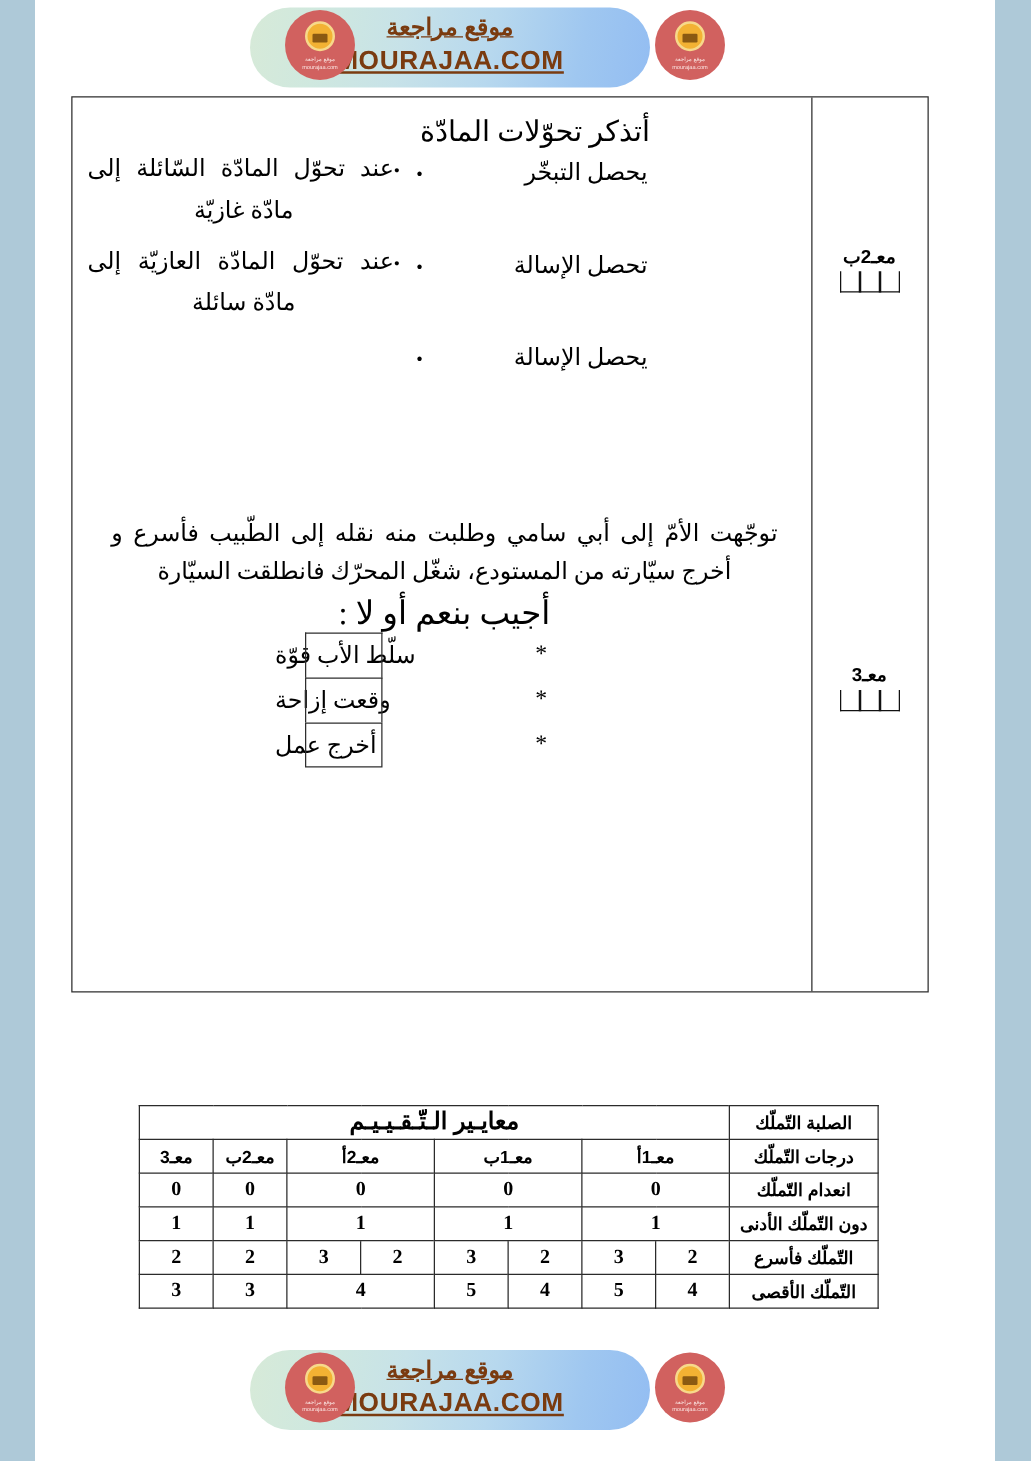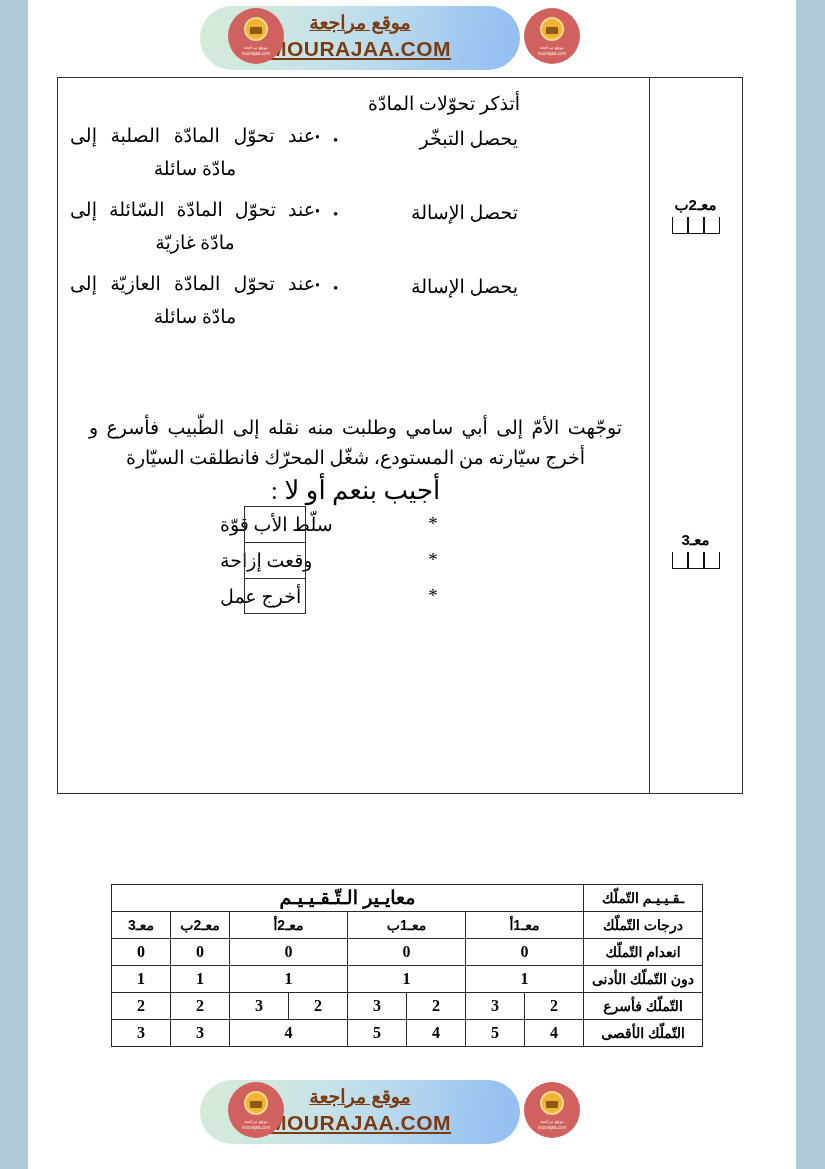--- a/index.html
+++ b/index.html
@@ -181,21 +181,21 @@
     left: 0;
     top: 0;
     width: 592px;
     height: 335px;
     direction: rtl;
   }
   .sec1-title {
     position: absolute;
     right: 130px;
     top: 14px;
-    font-size: 19px;
+    font-size: 23px;
     color: #000;
   }
   .col-right {
     position: absolute;
     right: 132px;
     top: 48px;
     width: 185px;
   }
   .col-left {
     position: absolute;
@@ -374,23 +374,20 @@
             <span class="bullet">•</span>
           </div>
           <div class="r-item">
             <span>يحصل الإسالة</span>
             <span class="bullet">•</span>
           </div>
         </div>
 
         <div class="col-left">
           <div class="l-item">
-            <span class="bullet">•</span><span>عند تحوّل المادّة الصلبة إلى مادّة سائلة</span>
-          </div>
-          <div class="l-item">
             <span class="bullet">•</span><span>عند تحوّل المادّة السّائلة إلى مادّة غازيّة</span>
           </div>
           <div class="l-item">
             <span class="bullet">•</span><span>عند تحوّل المادّة العازيّة إلى مادّة سائلة</span>
           </div>
         </div>
       </div>
 
       <div class="sec2">
         <div class="sec2-para">توجّهت الأمّ إلى أبي سامي وطلبت منه نقله إلى الطّبيب فأسرع و أخرج سيّارته من المستودع، شغّل المحرّك فانطلقت السيّارة</div>
@@ -437,21 +434,21 @@
           <span></span>
         </div>
       </div>
     </div>
 
   </div>
 
   <table class="grade-table">
     <tbody>
       <tr>
-        <td class="hdr-label" style="width:118px">ـقـيـيـم التّملّك</td>
+        <td class="hdr-label" style="width:118px">الصلبة التّملّك</td>
         <td class="crit-title" colspan="8">معايـير الـتّـقـيـيـم</td>
       </tr>
       <tr>
         <td class="hdr-label">درجات التّملّك</td>
         <td class="hdr-label" colspan="2">معـ1أ</td>
         <td class="hdr-label" colspan="2">معـ1ب</td>
         <td class="hdr-label" colspan="2">معـ2أ</td>
         <td class="hdr-label">معـ2ب</td>
         <td class="hdr-label">معـ3</td>
       </tr>

